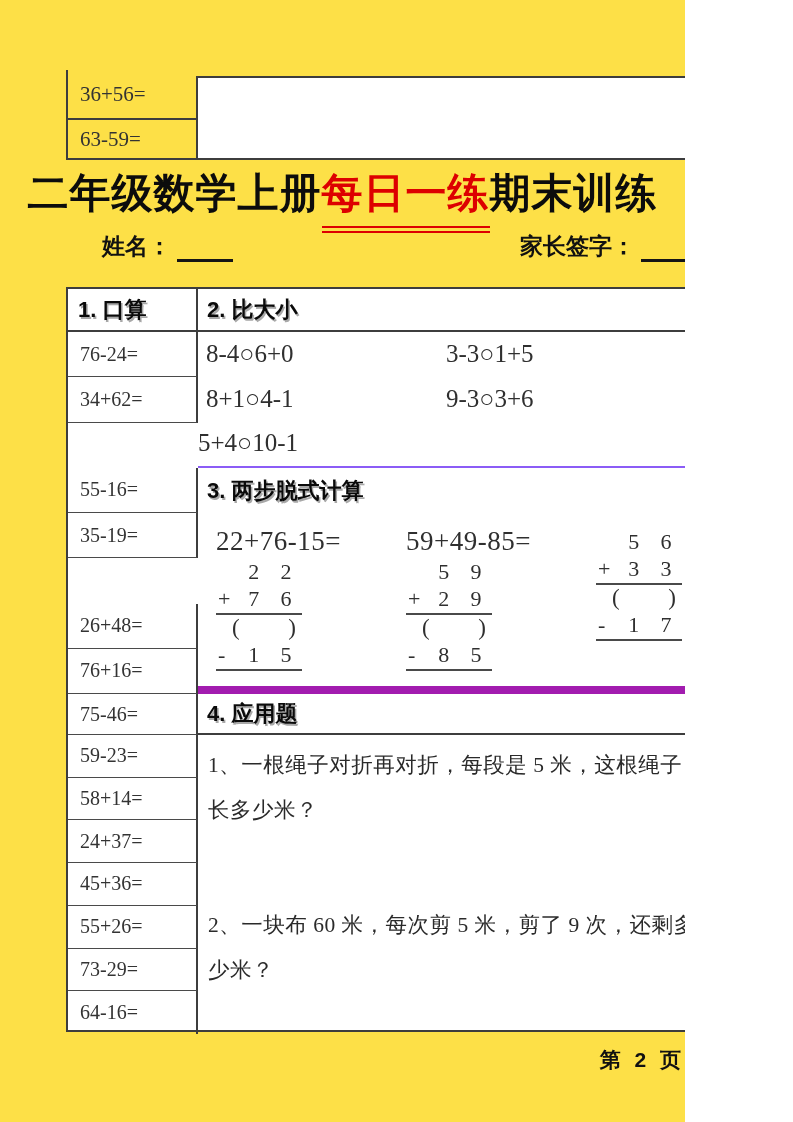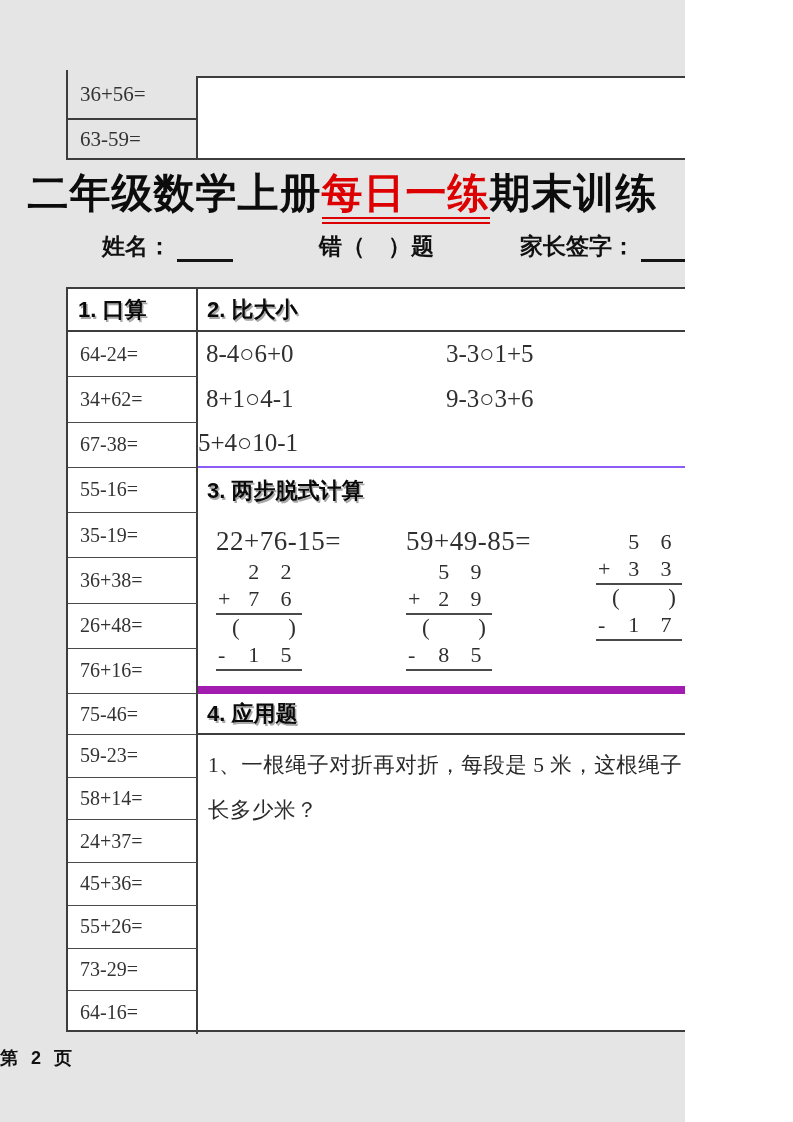--- a/index.html
+++ b/index.html
@@ -1,40 +1,40 @@
 <!DOCTYPE html>
 <html><head>
 <meta charset="utf-8">
 <style>
   html, body { margin: 0; padding: 0; background: #ffffff; }
   .page {
     position: relative;
     width: 685px;
     height: 1122px;
-    background: #e5e5e5;
+    background: #fde047;
     font-family: "Liberation Serif", serif;
     color: #2d2d2d;
     overflow: hidden;
   }
 
   
   .top-table { position: absolute; left: 66px; top: 70px; width: 669px; height: 90px; border-bottom: 2px solid #3d3d3d; box-sizing: border-box; }
   .tt-left  { position: absolute; left: 0; top: 0; width: 130px; height: 88px; border-left: 2px solid #3d3d3d; box-sizing: border-box; }
   .tt-cell  { box-sizing: border-box; display: flex; align-items: center; padding-left: 12px; font-size: 21px; color: #333; }
   .tt-cell-1 { height: 50px; border-bottom: 2px solid #3d3d3d; }
   .tt-cell-2 { height: 38px; }
   .tt-right { position: absolute; left: 130px; top: 6px; right: 0; bottom: 0; border-top: 2px solid #3d3d3d; border-left: 2px solid #3d3d3d; border-right: 2px solid #3d3d3d; box-sizing: border-box; background: #fff; }
 
   
   .title {
     position: absolute; left: 0; top: 166px; width: 100%;
     text-align: center; font-size: 41px; font-weight: 900;
     font-family: "Liberation Serif", serif; color: #0c0c0c; letter-spacing: 1px;
   }
-  .title-red { color: #dd0000; border-bottom: 7px double #dd0000; padding-bottom: 1px; }
+  .title-red { color: #dd0000; border-bottom: 7px double #dd0000; padding-bottom: 10px; }
 
   
   .info-bar {
     position: absolute; left: 66px; top: 231px; width: 669px;
     display: flex; justify-content: space-between; align-items: flex-end;
     padding: 0 38px 0 36px; box-sizing: border-box;
     font-family: "Liberation Sans", sans-serif; font-weight: bold;
     font-size: 23px; color: #111;
   }
   .info-group { display: flex; align-items: flex-end; }
@@ -84,22 +84,22 @@
   .cw-paren { justify-content: space-between; padding: 0 6px 0 16px; font-size: 23px; }
   .rc-d { grid-row: 10; border-bottom: 2px solid #3d3d3d; padding-left: 9px; }
   .rc-e { grid-row: 11 / span 7; position: relative; padding-left: 26px; }
   .wp { position: absolute; left: 10px; right: 6px; font-size: 21.5px; line-height: 45px; color: #2a2a2a; letter-spacing: 0.5px; }
   .wp1 { top: 8px; }
   .wp2 { top: 168px; }
 
   
   .footer {
     position: absolute; left: 0; top: 1046px; width: 100%;
-    text-align: left; font-family: "Liberation Sans", sans-serif;
-    font-weight: bold; font-size: 18px; color: #111; letter-spacing: 4px;
+    text-align: right; font-family: "Liberation Sans", sans-serif;
+    font-weight: bold; font-size: 21px; color: #111; letter-spacing: 4px;
   }
 </style>
 </head>
 <body>
 
 <div class="page">
 
   <div class="top-table">
     <div class="tt-left">
       <div class="tt-cell tt-cell-1">36+56=</div>
@@ -109,37 +109,32 @@
   </div>
 
   <div class="title"><span>二年级数学上册</span><span class="title-red">每日一练</span><span>期末训练</span></div>
 
   <div class="info-bar">
     <div class="info-group">
       <span>姓名：</span>
       <span class="blank"></span>
     </div>
     <div class="info-group">
-      <span>错（　）题</span>
-    </div>
-    <div class="info-group">
       <span>家长签字：</span>
       <span class="blank"></span>
     </div>
   </div>
 
   <div class="main-table">
 
     <div class="cell hdr left-hdr">1. 口算</div>
-    <div class="cell lc" style="grid-row:2">64-24=</div>
+    <div class="cell lc" style="grid-row:2">76-24=</div>
     <div class="cell lc" style="grid-row:3">34+62=</div>
-    <div class="cell lc" style="grid-row:4">67-38=</div>
     <div class="cell lc" style="grid-row:5">55-16=</div>
     <div class="cell lc" style="grid-row:6">35-19=</div>
-    <div class="cell lc" style="grid-row:7">36+38=</div>
     <div class="cell lc" style="grid-row:8">26+48=</div>
     <div class="cell lc" style="grid-row:9">76+16=</div>
     <div class="cell lc" style="grid-row:10">75-46=</div>
     <div class="cell lc" style="grid-row:11">59-23=</div>
     <div class="cell lc" style="grid-row:12">58+14=</div>
     <div class="cell lc" style="grid-row:13">24+37=</div>
     <div class="cell lc" style="grid-row:14">45+36=</div>
     <div class="cell lc" style="grid-row:15">55+26=</div>
     <div class="cell lc" style="grid-row:16">73-29=</div>
     <div class="cell lc lc-last" style="grid-row:17">64-16=</div>
@@ -239,19 +234,23 @@
 
       </div>
     </div>
 
     <div class="cell hdr rc rc-d">4. 应用题</div>
     <div class="cell rc rc-e">
       <div class="wp wp1">
         <div>1、一根绳子对折再对折，每段是 5 米，这根绳子</div>
         <div>长多少米？</div>
       </div>
+      <div class="wp wp2">
+        <div>2、一块布 60 米，每次剪 5 米，剪了 9 次，还剩多</div>
+        <div>少米？</div>
+      </div>
     </div>
 
   </div>
 
   <div class="footer">第 2 页</div>
 
 </div>
 
 </body></html>

